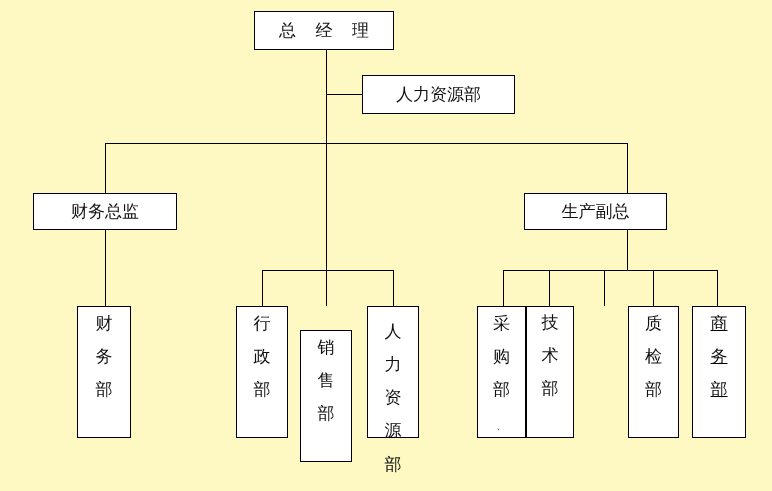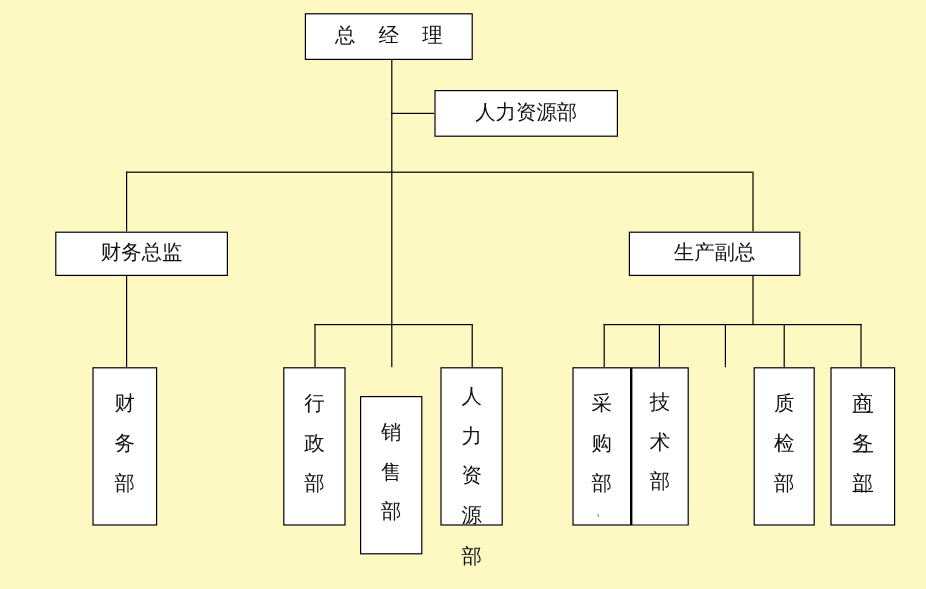--- a/index.html
+++ b/index.html
@@ -40,21 +40,20 @@
     letter-spacing: 0px;
     white-space: nowrap;
   }
   .node.h.spaced .node-label {
     letter-spacing: 7px;
     text-indent: 7px;
   }
   
   .node.v {
     align-items: flex-start;
-    padding-top: 14px;
   }
   .node.v .node-label {
     font-size: 17px;
     line-height: 1.95;
     width: 1em;
     word-break: break-all;
     white-space: normal;
     margin: 0 auto;
   }
   .line {
@@ -105,21 +104,21 @@
   <div class="line v" style="left:717px; top:270px; height:36px;"></div>
 
   <div class="node h spaced" style="left:254px; top:11px; width:140px; height:39px;">
     <span class="node-label">总 经 理</span>
   </div>
 
   <div class="node h" style="left:362px; top:75px; width:153px; height:39px;">
     <span class="node-label">人力资源部</span>
   </div>
 
-  <div class="node h" style="left:46px; top:193px; width:144px; height:37px;">
+  <div class="node h" style="left:33px; top:193px; width:144px; height:37px;">
     <span class="node-label">财务总监</span>
   </div>
 
   <div class="node h" style="left:524px; top:193px; width:143px; height:37px;">
     <span class="node-label">生产副总</span>
   </div>
 
   <div class="node v" style="left:77px; top:306px; width:54px; height:132px;">
     <span class="node-label">财务部</span>
   </div>

